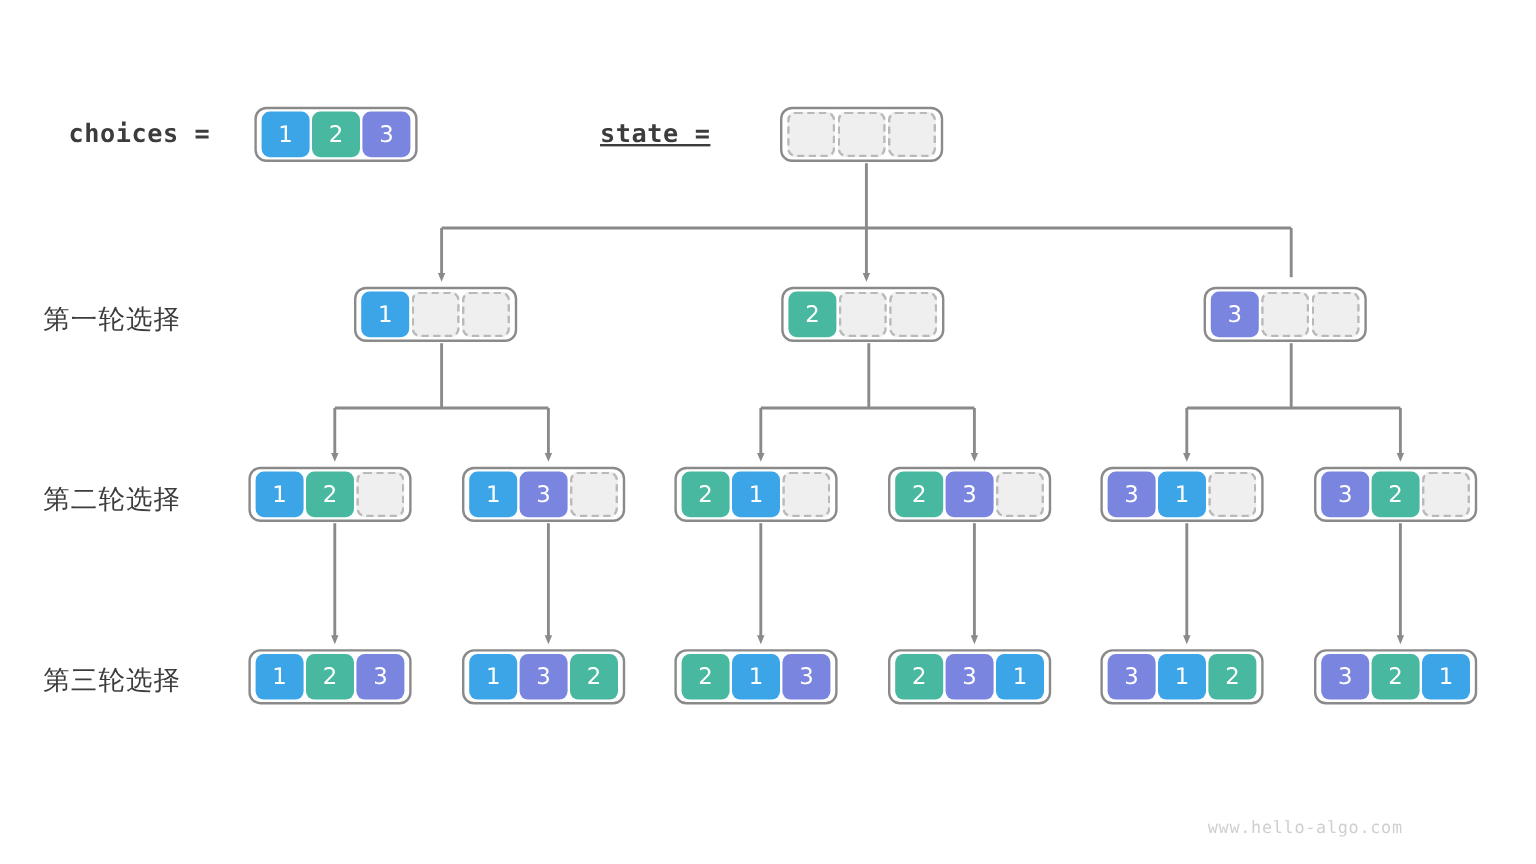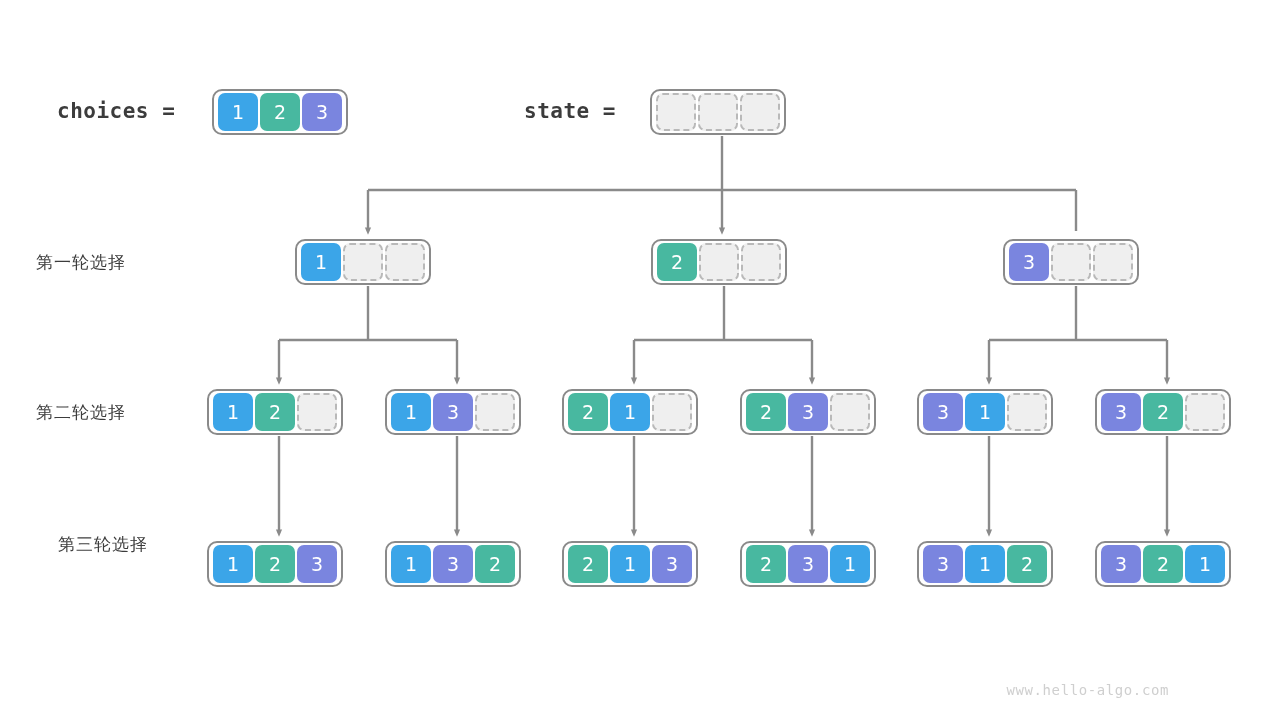--- a/index.html
+++ b/index.html
@@ -36,21 +36,21 @@
     font-weight: bold;
     color: #3c3c3c;
     letter-spacing: 0.5px;
     white-space: nowrap;
   }
 
   
   .row-label {
     position: absolute;
     font-family: "DejaVu Sans", sans-serif;
-    font-size: 17px;
+    font-size: 22px;
     color: #3c3c3c;
     white-space: nowrap;
     letter-spacing: 1px;
   }
 
   
   .array {
     position: absolute;
     display: flex;
     flex-direction: row;
@@ -138,30 +138,30 @@
     </g>
   </svg>
 
   <div class="var-label" style="left:57px; top:99px;">choices =</div>
   <div class="array" id="choices-array" style="left:212px; top:89px;">
       <div class="cell blue">1</div>
       <div class="cell green">2</div>
       <div class="cell purple">3</div>
     </div>
 
-  <div class="var-label" style="left:524px; top:99px;">state =</div>
+  <div class="var-label" style="left:500px; top:99px;text-decoration:underline;">state =</div>
   <div class="array" id="state-array" style="left:650px; top:89px;">
       <div class="cell empty"></div>
       <div class="cell empty"></div>
       <div class="cell empty"></div>
     </div>
 
   <div class="row-label" style="left:36px; top:251px;">第一轮选择</div>
   <div class="row-label" style="left:36px; top:401px;text-align:center;">第二轮选择</div>
-  <div class="row-label" style="left:36px; top:533px;margin-left:22px;">第三轮选择</div>
+  <div class="row-label" style="left:36px; top:552px;">第三轮选择</div>
 
   <div id="nodes">
       <div class="array" style="left: 295px; top: 239px;">
         <div class="cell blue">1</div>
         <div class="cell empty"></div>
         <div class="cell empty"></div>
       </div>
       <div class="array" style="left: 651px; top: 239px;">
         <div class="cell green">2</div>
         <div class="cell empty"></div>

